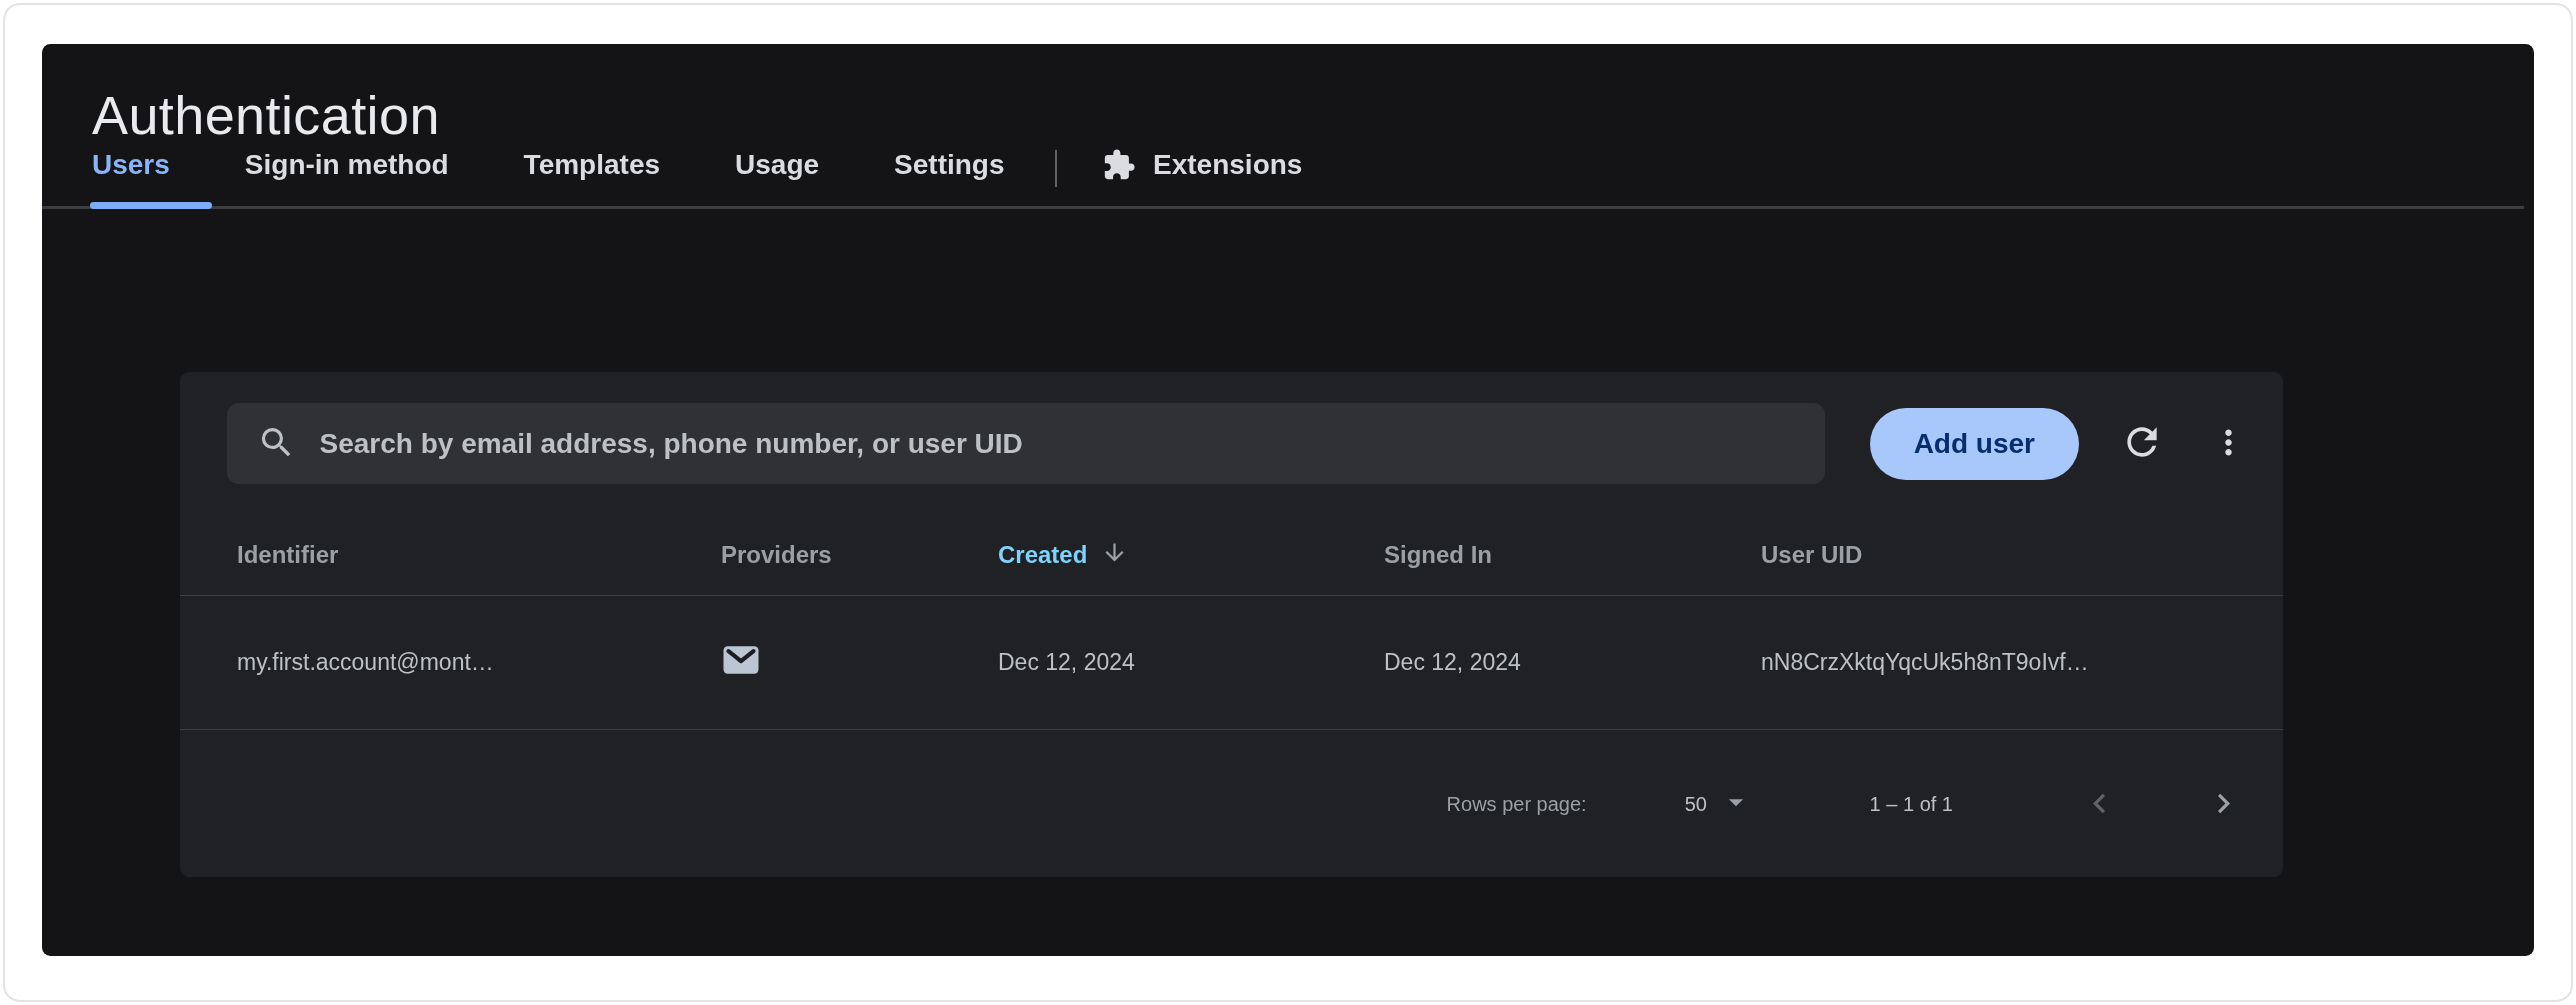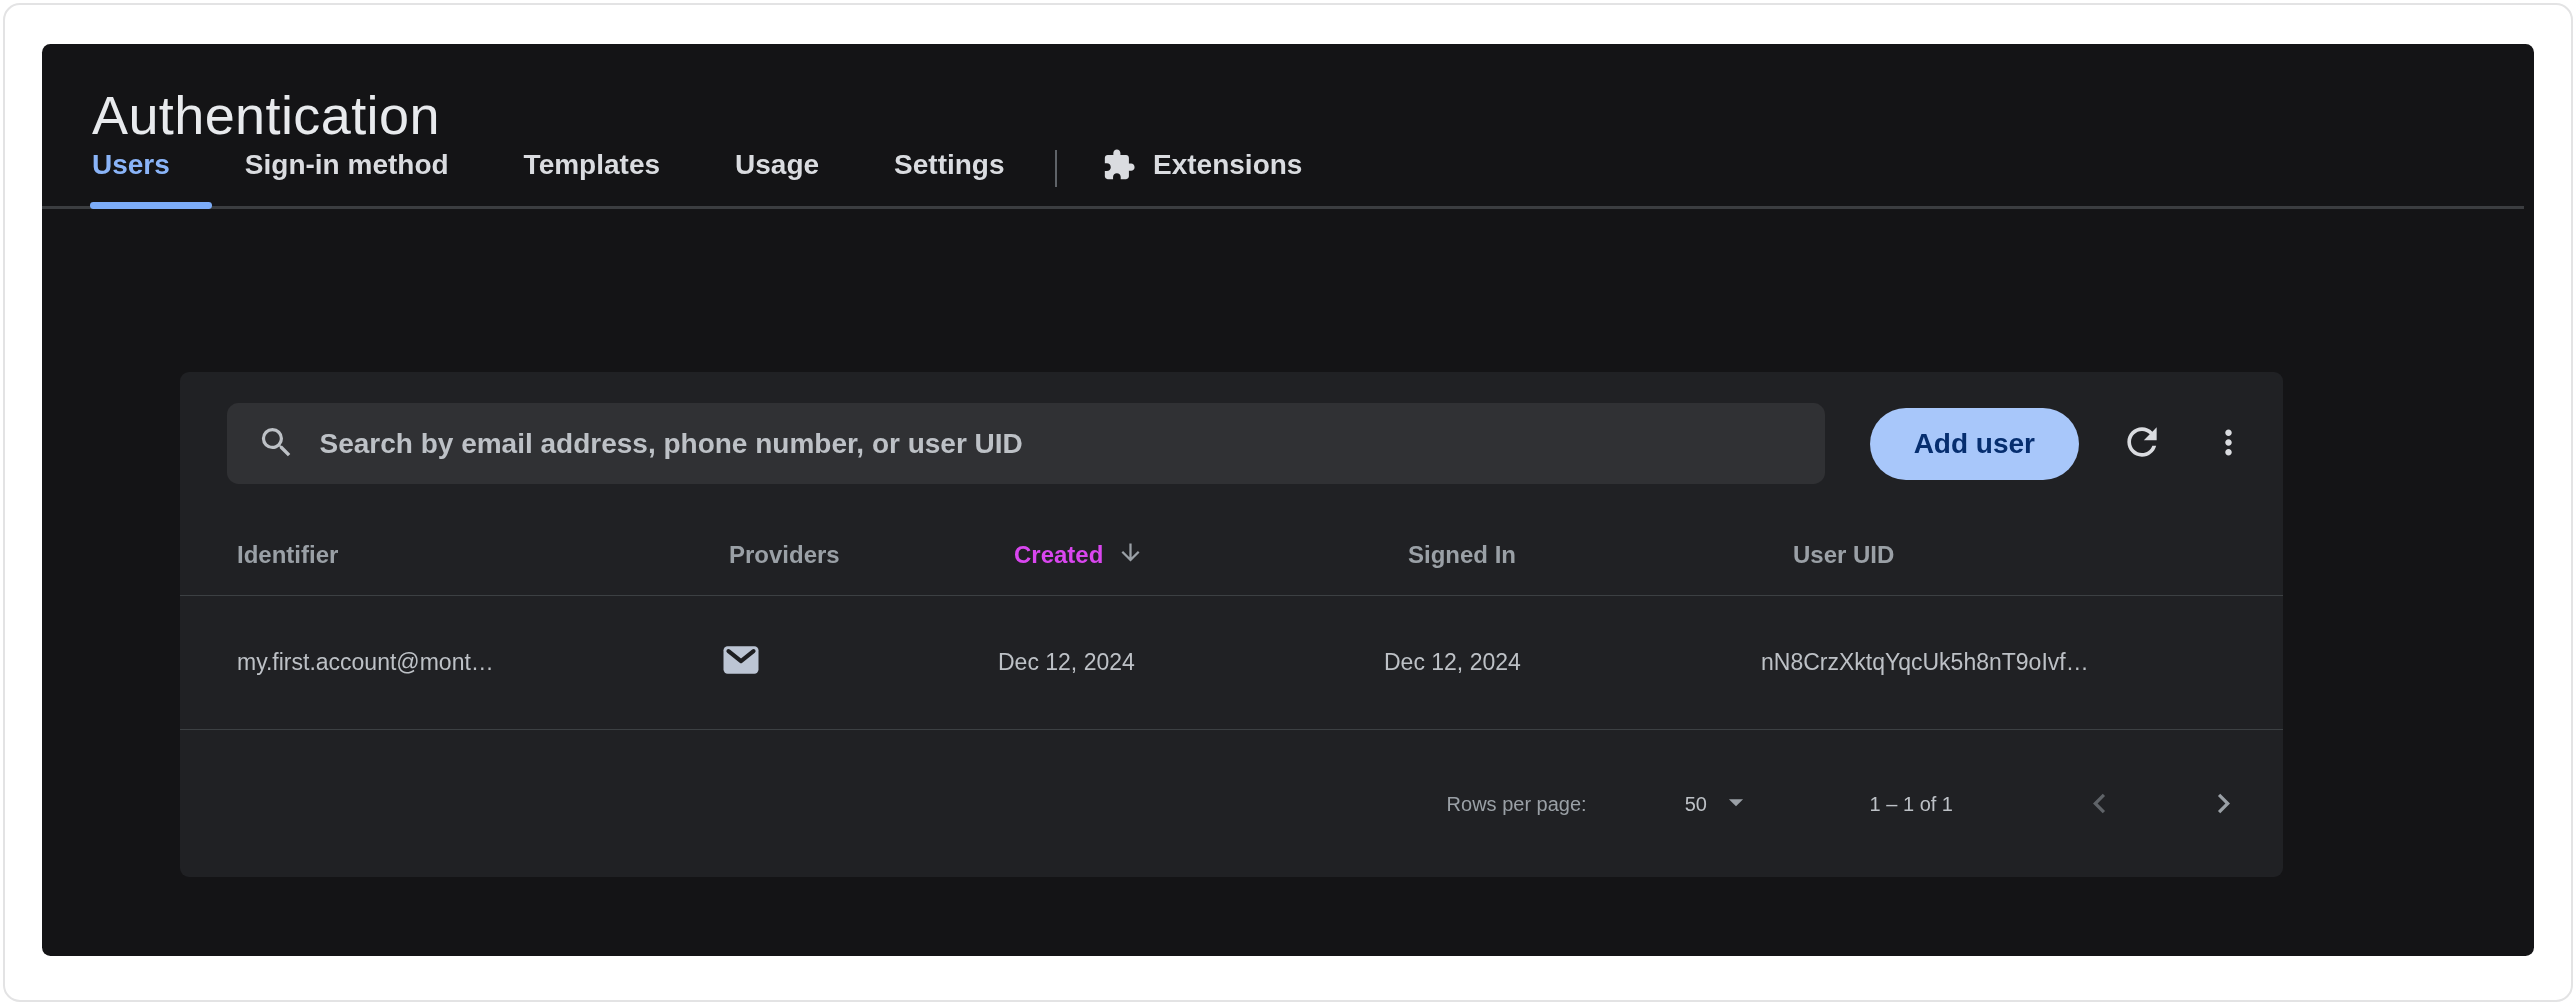--- a/index.html
+++ b/index.html
@@ -35,22 +35,22 @@
   .search-box input::placeholder { color:#bdc1c6; opacity:1; }
   .add-user-btn { margin-left:45px; height:72px; padding:0 44px; border:none; border-radius:39px;
                   background:#a8c7fa; color:#062e6f; font-family:"Liberation Sans", sans-serif;
                   font-size:28px; font-weight:700; cursor:pointer;text-align:right; }
   .icon-btn { background:transparent; border:none; cursor:pointer; display:flex; align-items:center; justify-content:center; }
   .refresh-btn { margin-left:39px; width:47px; height:47px; }
   .kebab-btn { margin-left:42px; width:42px; height:42px; }
 
   .grid { display:grid; grid-template-columns:484px 277px 386px 377px 1fr; align-items:center;
           padding:0 34px 0 57px; }
-  .thead { height:81px; border-bottom:1.7px solid #3c4043; color:#9aa0a6; font-size:24px; font-weight:700;gap:8px; }
-  .th-sorted { color:#d946ef; display:flex; align-items:center; gap:13.4px; }
+  .thead { height:81px; border-bottom:1.7px solid #3c4043; color:#9aa0a6; font-size:24px; font-weight:700; }
+  .th-sorted { color:#7dd3fc; display:flex; align-items:center; gap:13.4px; }
   .trow { height:134px; border-bottom:1.7px solid #3c4043; color:#bdc1c6; font-size:23px; cursor:pointer; }
   .cell-trunc { white-space:nowrap; overflow:hidden; text-overflow:clip; padding-right:25px; }
 
   .env-icon { display:block; }
 
   .pagination { display:flex; align-items:center; justify-content:flex-end; height:149px; padding-right:40px;
                 font-size:20px; color:#9aa0a6; }
   .rpp-value { margin-left:98px; color:#bdc1c6; display:flex; align-items:center; gap:11.7px; cursor:pointer; }
   .range { margin-left:117px; color:#bdc1c6; }
   .chev { width:40px; height:40px; margin-left:0; }

